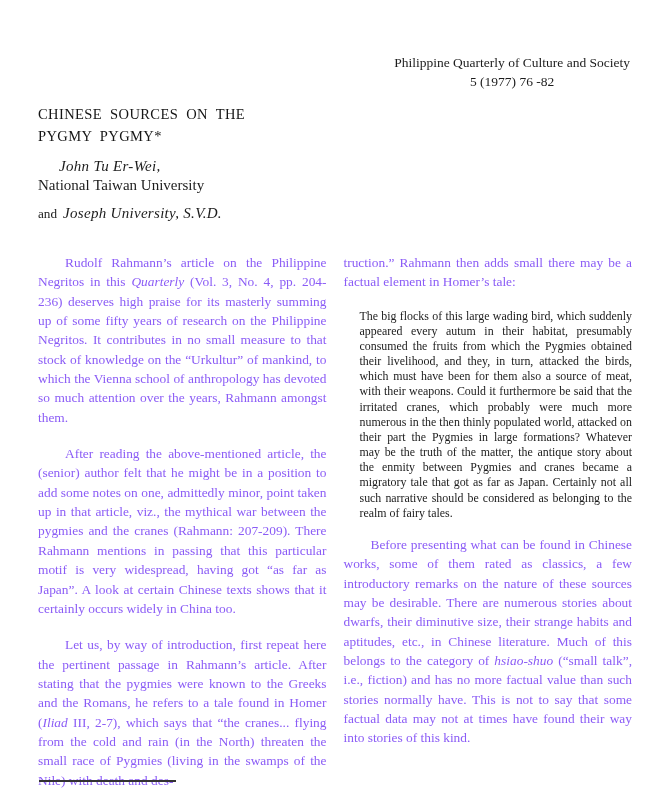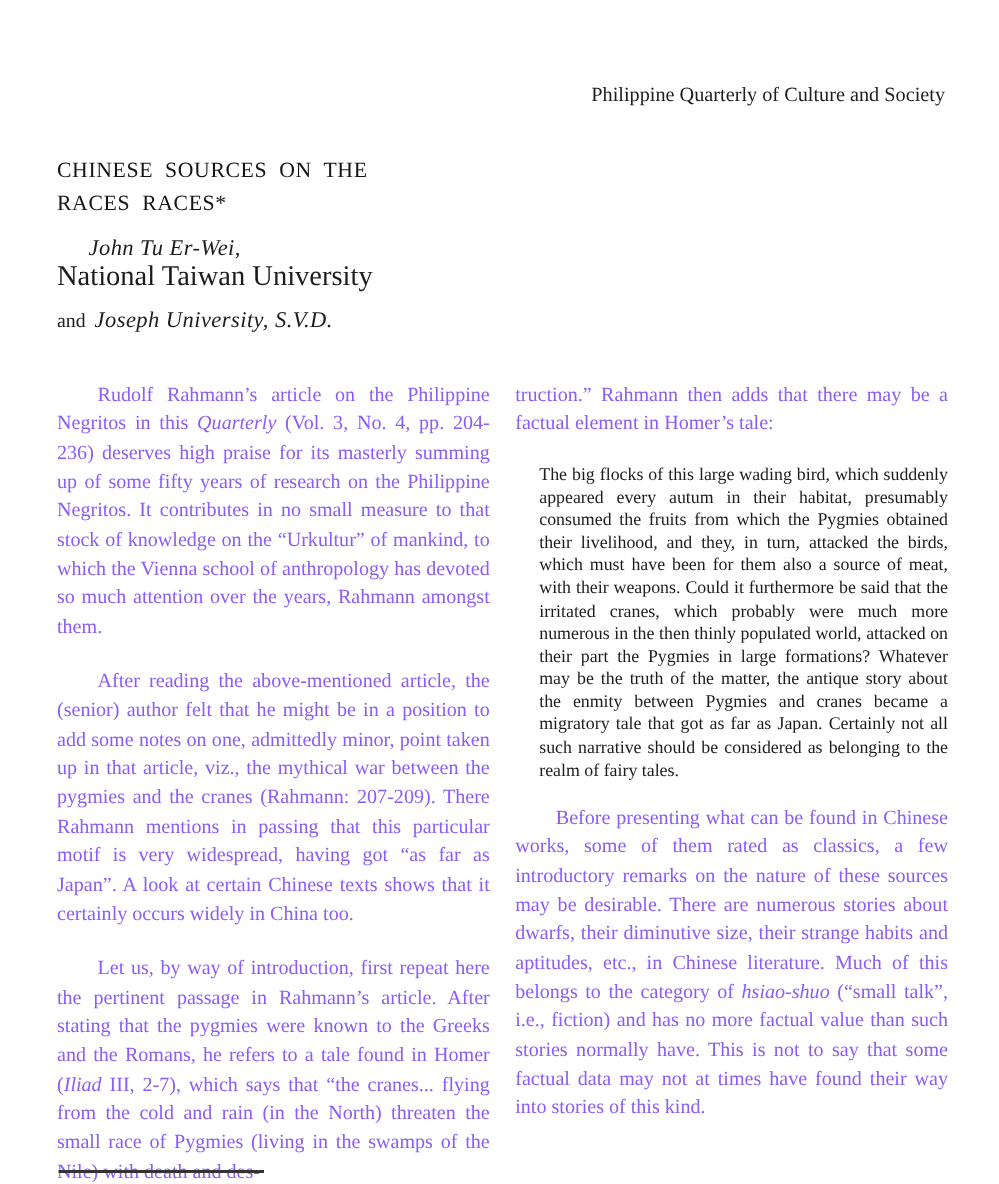--- a/index.html
+++ b/index.html
@@ -40,21 +40,21 @@
     font-size: 13.2px;
     line-height: 17px;
   }
   .author-name {
     font-style: italic;
     font-size: 15px;
     line-height: 19px;
     letter-spacing: 0.3px;
     margin-left: 21px;
   }
-  .affiliation { font-size: 19px; line-height: 18px; }
+  .affiliation { font-size: 15px; line-height: 18px; }
   .author2-line { margin-top: 10px; font-size: 13.2px; line-height: 19px; }
   .author2-line .name { font-style: italic; font-size: 15px; letter-spacing: 0.3px; margin-left: 6px; }
   .columns {
     position: absolute;
     left: 38px; top: 253px;
     width: 594px;
     display: flex;
     gap: 17px;
   }
   .col { flex: 1 1 0; min-width: 0; }
@@ -81,43 +81,44 @@
     background: #333333;
   }
 </style>
 </head>
 <body>
 
 <div class="page">
 
   <div class="journal-ref">
     <div>Philippine Quarterly of Culture and Society</div>
+    <div>5 (1977) 76 -82</div>
   </div>
 
   <h1 class="article-title">
     <span>CHINESE SOURCES ON THE</span><br>
-    <span>RACES RACES*</span>
+    <span>PYGMY PYGMY*</span>
   </h1>
 
   <div class="authors">
     <div class="author-name">John Tu Er-Wei,</div>
     <div class="affiliation">National Taiwan University</div>
     <div class="author2-line">
       <span>and</span><span class="name">Joseph University, S.V.D.</span>
     </div>
   </div>
 
   <div class="columns">
     <div class="col">
       <p class="body-p indent"><span>Rudolf Rahmann’s article on the Philippine Negritos in this </span><i>Quarterly</i><span> (Vol. 3, No. 4, pp. 204-236) deserves high praise for its masterly summing up of some fifty years of research on the Philippine Negritos. It contributes in no small measure to that stock of knowledge on the “Urkultur” of mankind, to which the Vienna school of anthropology has devoted so much attention over the years, Rahmann amongst them.</span></p>
       <p class="body-p indent"><span>After reading the above-mentioned article, the (senior) author felt that he might be in a position to add some notes on one, admittedly minor, point taken up in that article, viz., the mythical war between the pygmies and the cranes (Rahmann: 207-209). There Rahmann mentions in passing that this particular motif is very widespread, having got “as far as Japan”. A look at certain Chinese texts shows that it certainly occurs widely in China too.</span></p>
       <p class="body-p indent"><span>Let us, by way of introduction, first repeat here the pertinent passage in Rahmann’s article. After stating that the pygmies were known to the Greeks and the Romans, he refers to a tale found in Homer (</span><i>Iliad</i><span> III, 2-7), which says that “the cranes... flying from the cold and rain (in the North) threaten the small race of Pygmies (living in the swamps of the Nile) with death and des-</span></p>
     </div>
     <div class="col">
-      <p class="body-p"><span>truction.” Rahmann then adds that there may be a factual element in Homer’s tale:</span></p>
+      <p class="body-p"><span>truction.” Rahmann then adds small there may be a factual element in Homer’s tale:</span></p>
       <div class="pull-quote">The big flocks of this large wading bird, which suddenly appeared every autum in their habitat, presumably consumed the fruits from which the Pygmies obtained their livelihood, and they, in turn, attacked the birds, which must have been for them also a source of meat, with their weapons. Could it furthermore be said that the irritated cranes, which probably were much more numerous in the then thinly populated world, attacked on their part the Pygmies in large formations? Whatever may be the truth of the matter, the antique story about the enmity between Pygmies and cranes became a migratory tale that got as far as Japan. Certainly not all such narrative should be considered as belonging to the realm of fairy tales.</div>
       <p class="body-p indent"><span>Before presenting what can be found in Chinese works, some of them rated as classics, a few introductory remarks on the nature of these sources may be desirable. There are numerous stories about dwarfs, their diminutive size, their strange habits and aptitudes, etc., in Chinese literature. Much of this belongs to the category of </span><i>hsiao-shuo</i><span> (“small talk”, i.e., fiction) and has no more factual value than such stories normally have. This is not to say that some factual data may not at times have found their way into stories of this kind.</span></p>
     </div>
   </div>
 
   <div class="footnote-rule"></div>
 
 </div>
 
 </body></html>

